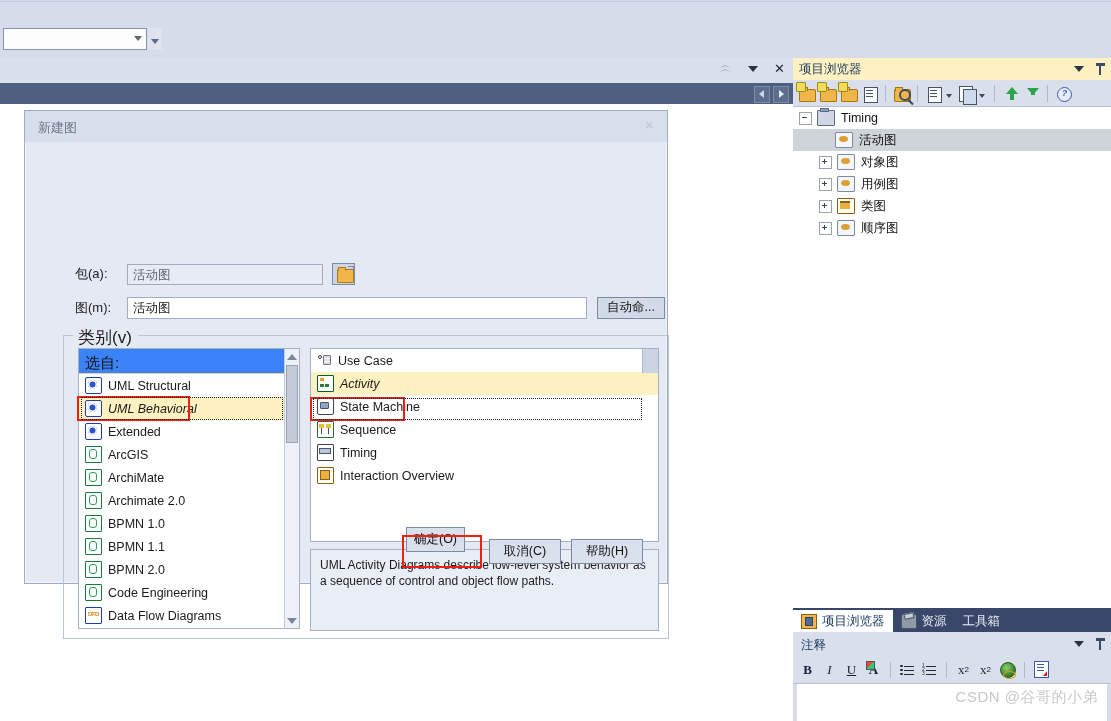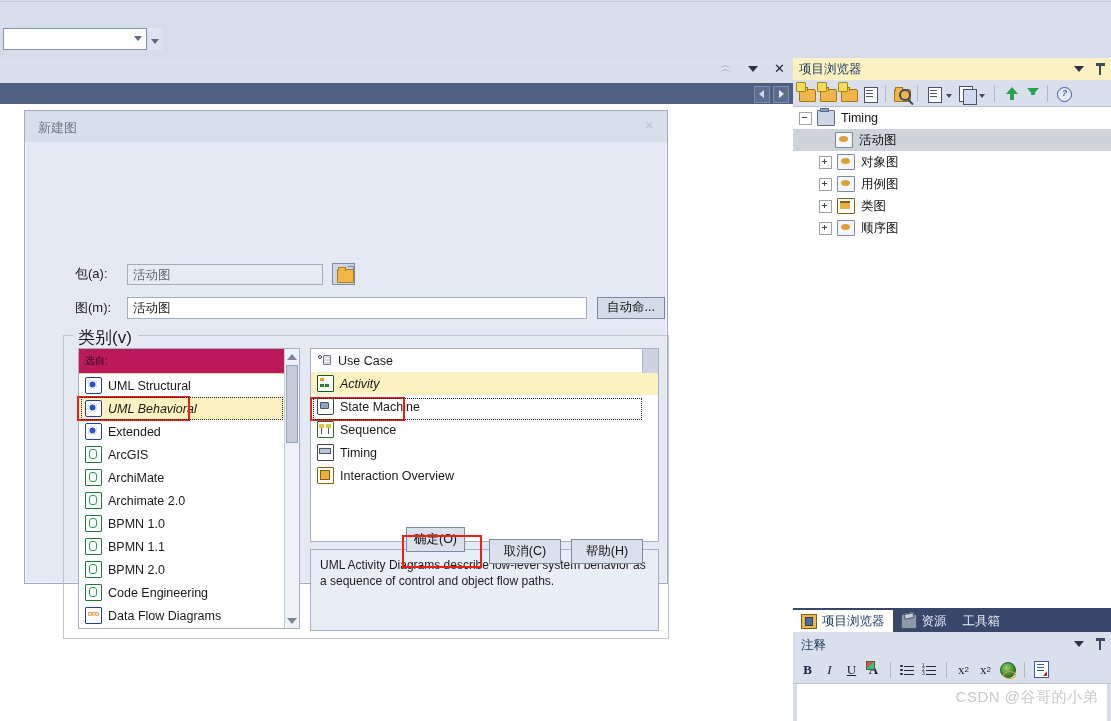--- a/index.html
+++ b/index.html
@@ -133,22 +133,22 @@
   }
 
   
   .listbox {
     position:absolute; background:#ffffff; border:1px solid #a6b0c3;
     box-sizing:border-box; overflow:hidden;
   }
   #list-left { left:53px; top:237px; width:222px; height:281px; }
   #list-right { left:285px; top:237px; width:349px; height:194px; }
   .lb-header {
-    height:25px; background:#be185d; border-bottom:1px solid #e0d3a0;
-    font-size:10px; color:#141414; padding:5px 0 0 6px; box-sizing:border-box;
+    height:25px; background:#3b82f6; border-bottom:1px solid #e0d3a0;
+    font-size:15px; color:#141414; padding:5px 0 0 6px; box-sizing:border-box;
   }
   .lb-items { position:relative; }
   .lb-item {
     height:23px; display:flex; align-items:center; padding-left:6px;
     font-size:12.5px; color:#1a1a1a; box-sizing:border-box;
   }
   .lb-item.sel { background:#fdf0c1;font-style:italic; }
   .lb-item .ico { width:15px; height:15px; margin-right:6px; flex:0 0 15px; position:relative; }
 
   

